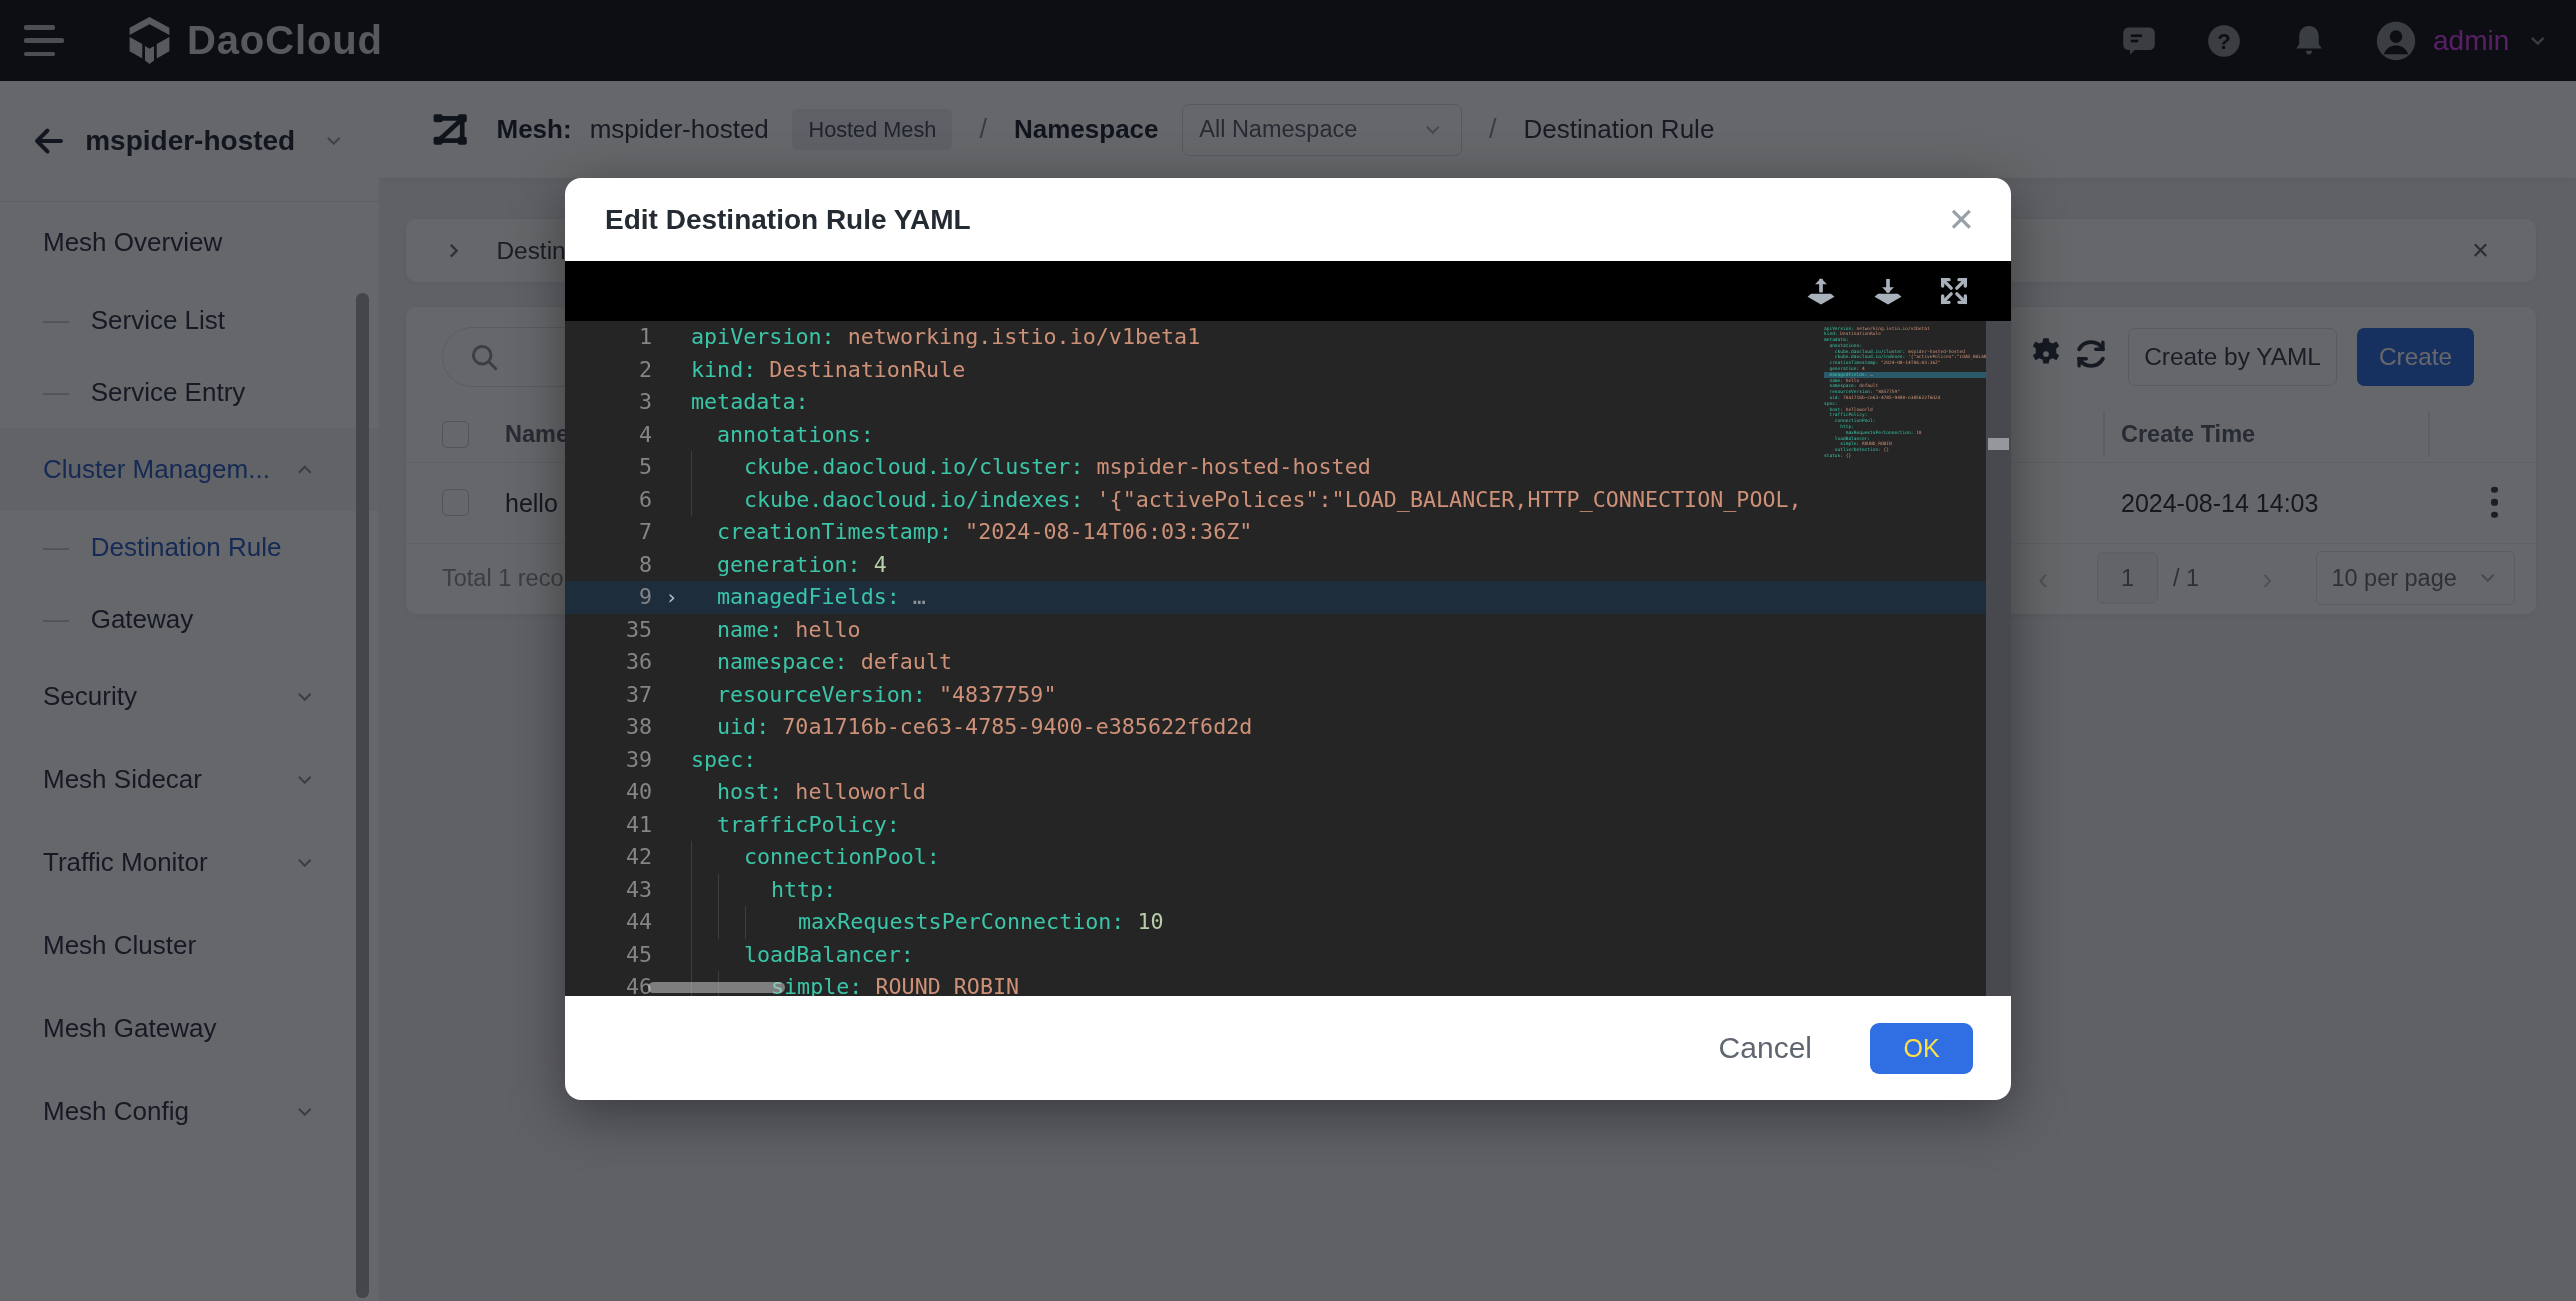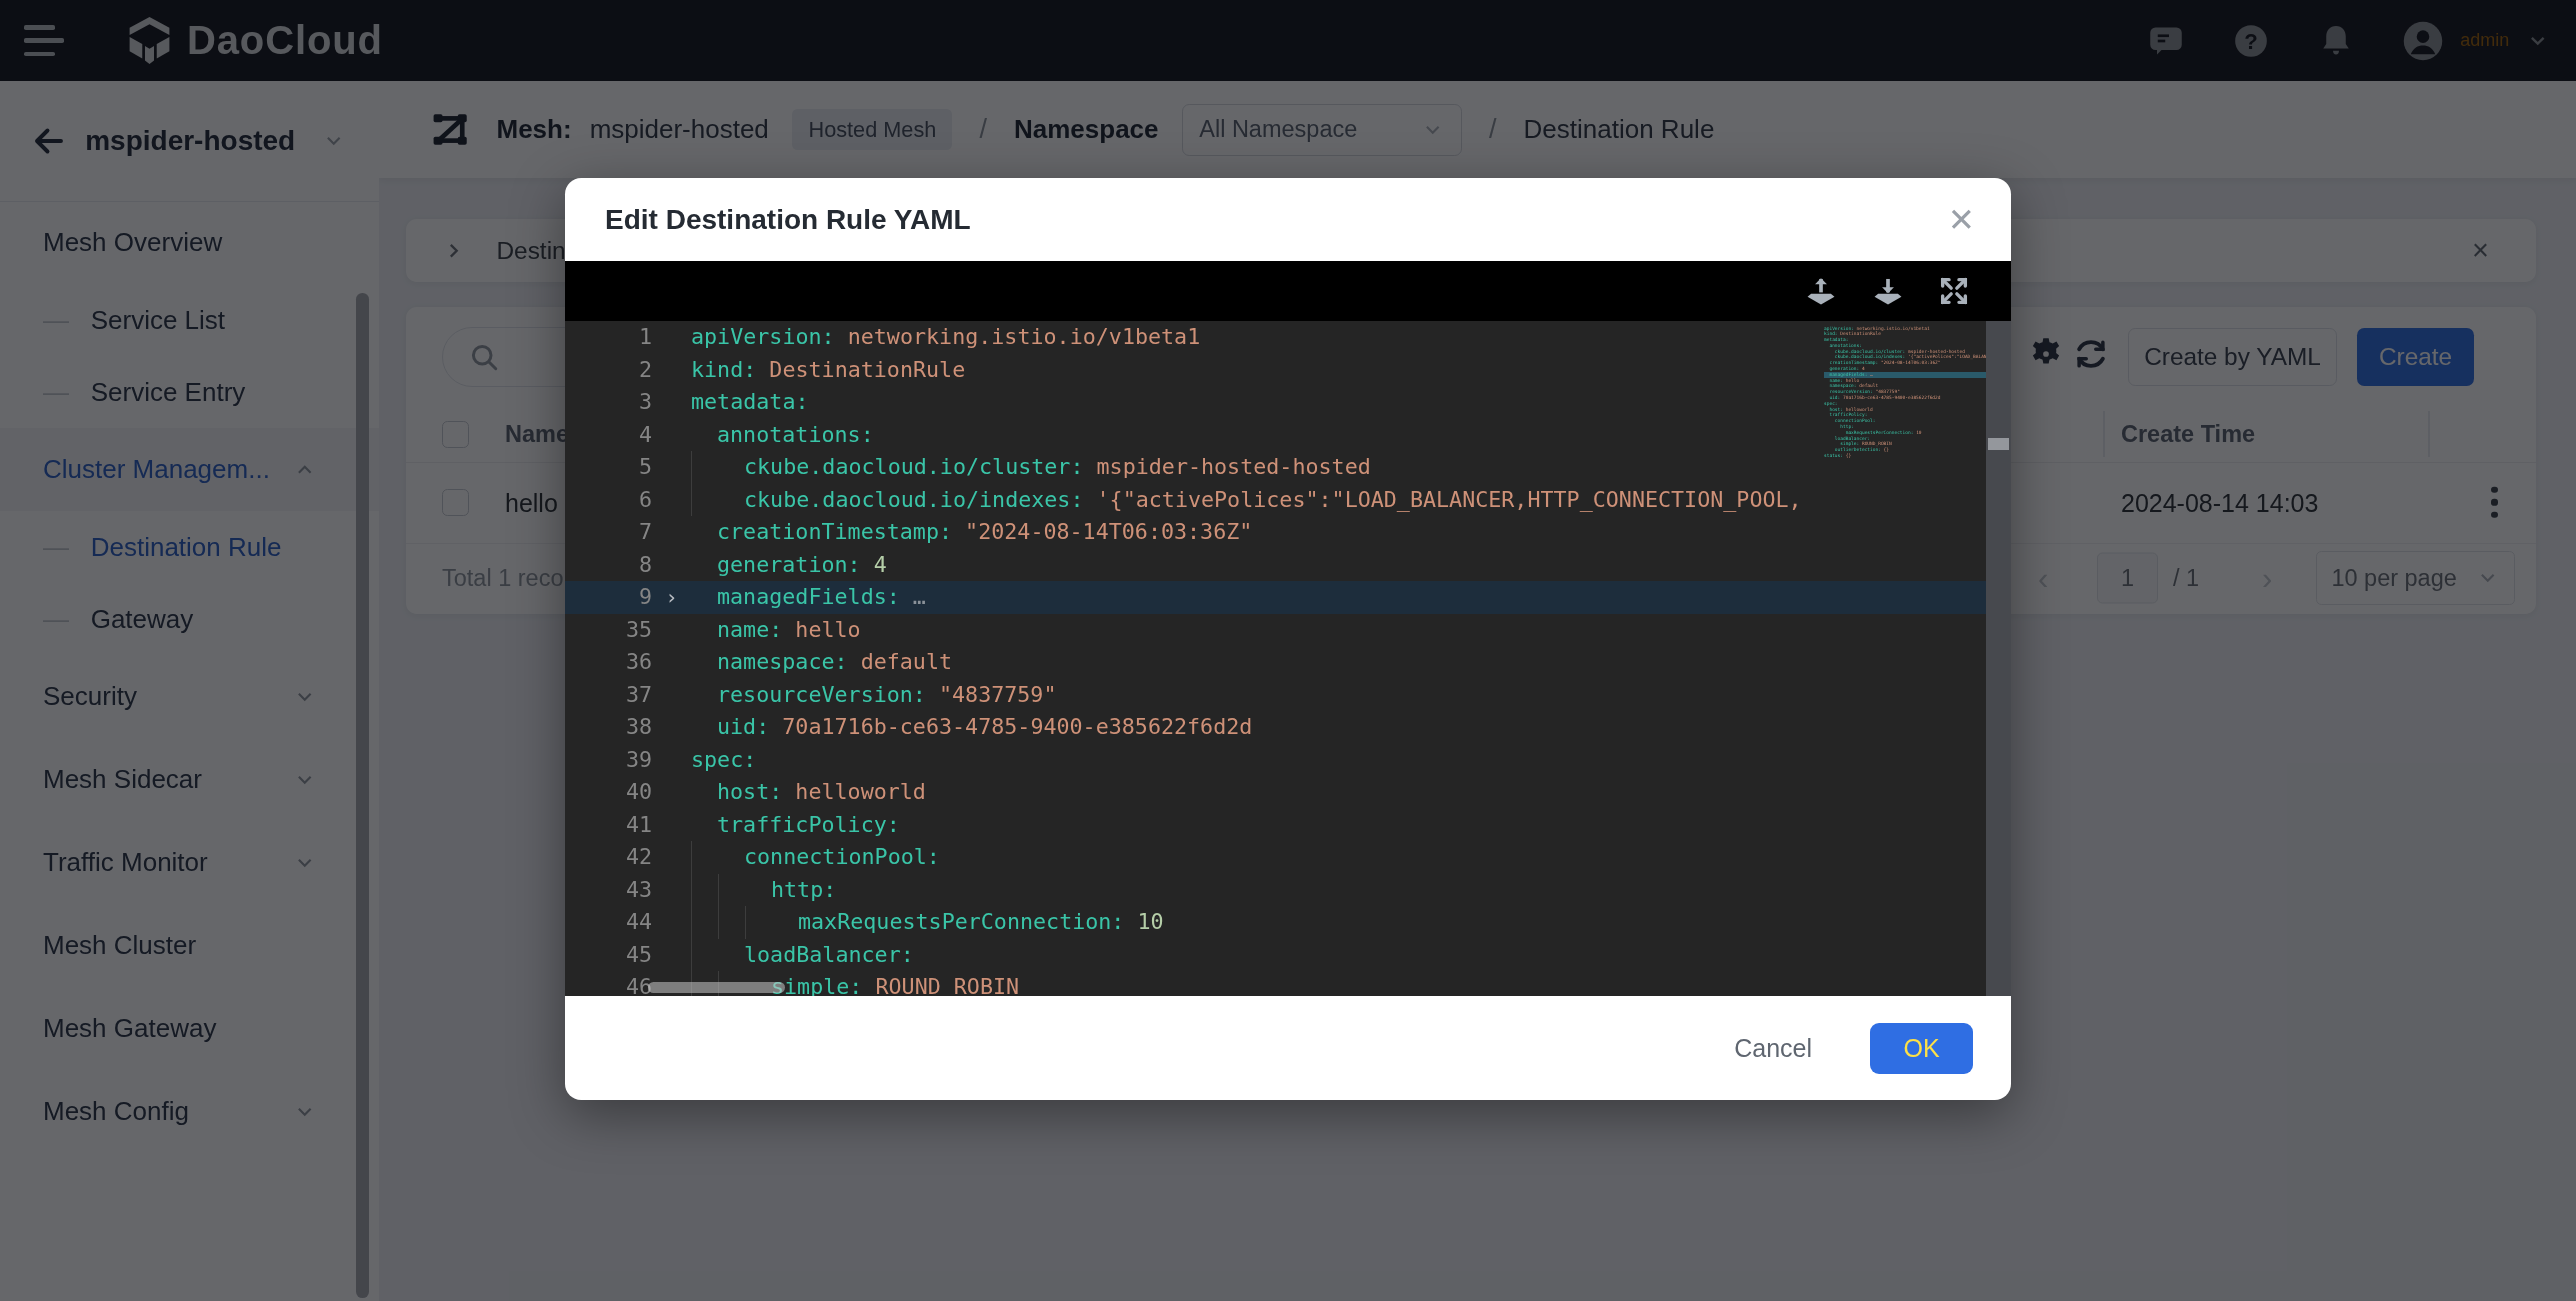--- a/index.html
+++ b/index.html
@@ -10,21 +10,21 @@
   .topbar{position:absolute;left:0;top:0;right:0;height:81px;background:#14161d;
           display:flex;align-items:center;z-index:5;color:#d7d9dc;}
   .hamburger{width:42px;height:31px;margin-left:23.5px;display:flex;flex-direction:column;justify-content:space-between;cursor:pointer;}
   .hamburger i{display:block;height:4.5px;border-radius:1.8px;background:#b9bdc2;}
   .hamburger i:nth-child(1){width:31px}.hamburger i:nth-child(2){width:40px}.hamburger i:nth-child(3){width:31px}
   .logo{display:flex;align-items:center;margin-left:60px;gap:14.4px;}
   .logo-text{font-size:40px;font-weight:bold;letter-spacing:0.9px;color:#d7d9dc;}
   .topbar-right{margin-left:auto;display:flex;align-items:center;gap:47px;margin-right:27px;}
   .tb-icon{width:38px;height:38px;display:flex;align-items:center;justify-content:center;cursor:pointer;}
   .tb-user{display:flex;align-items:center;gap:16.2px;cursor:pointer;}
-  .tb-user .uname{font-size:18px;color:#a16207;}
+  .tb-user .uname{font-size:28px;color:#d946ef;}
 
   
   .sidebar{position:absolute;top:81px;left:0;width:379px;bottom:0;background:#ffffff;z-index:4;}
   .sb-head{position:absolute;top:0;left:0;right:0;height:120px;display:flex;align-items:center;}
   .sb-back{margin-left:29px;width:40px;height:40px;display:flex;align-items:center;justify-content:center;cursor:pointer;}
   .sb-title{margin-left:16.2px;font-size:28px;font-weight:600;color:#222b3a;}
   .sb-head .chev{margin-left:auto;margin-right:34px;}
   .sb-divider{position:absolute;top:120px;left:0;right:0;height:0.9px;background:#e8eaee;}
   .sb-nav{position:absolute;top:120px;left:0;right:0;bottom:0;overflow:hidden;}
   .sb-item{position:relative;display:flex;align-items:center;cursor:pointer;color:#2b3547;font-size:26px;}
@@ -109,21 +109,21 @@
   .tk-s{color:#ce9178;}
   .tk-n{color:#b5cea8;}
   .tk-e{color:#8a9199;}
   .minimap{position:absolute;top:4.5px;right:25px;width:162px;cursor:pointer;}
   .mm-row{height:5.8px;line-height:5.8px;font-size:4.5px;font-family:"DejaVu Sans Mono",monospace;white-space:pre;overflow:hidden;}
   .mm-row.mm-hl{background:#2a5a6a;}
   .vstrip{position:absolute;top:0;right:0;width:25px;height:100%;background:#47494e;cursor:pointer;}
   .vthumb{position:absolute;top:117px;left:1.8px;width:21.7px;height:11.7px;background:#94979c;}
   .hscroll{position:absolute;left:83px;bottom:2.7px;width:137px;height:11.7px;background:rgba(200,200,200,.55);border-radius:6.3px;cursor:pointer;}
   .m-foot{flex:1;display:flex;align-items:center;justify-content:flex-end;gap:58px;padding-right:38px;}
-  .m-cancel{font-size:25px;color:#5f6670;cursor:pointer;}
+  .m-cancel{font-size:30px;color:#5f6670;cursor:pointer;}
   .m-ok{width:103px;height:51px;border-radius:9px;background:#2f6ee3;color:#fde047;font-size:25px;display:flex;
         align-items:center;justify-content:center;cursor:pointer;}
 
   .chev{width:23.5px;height:23.5px;display:inline-block;}
   svg{display:block;}
 </style>
 </head>
 <body>
 
 <div class="screen">

